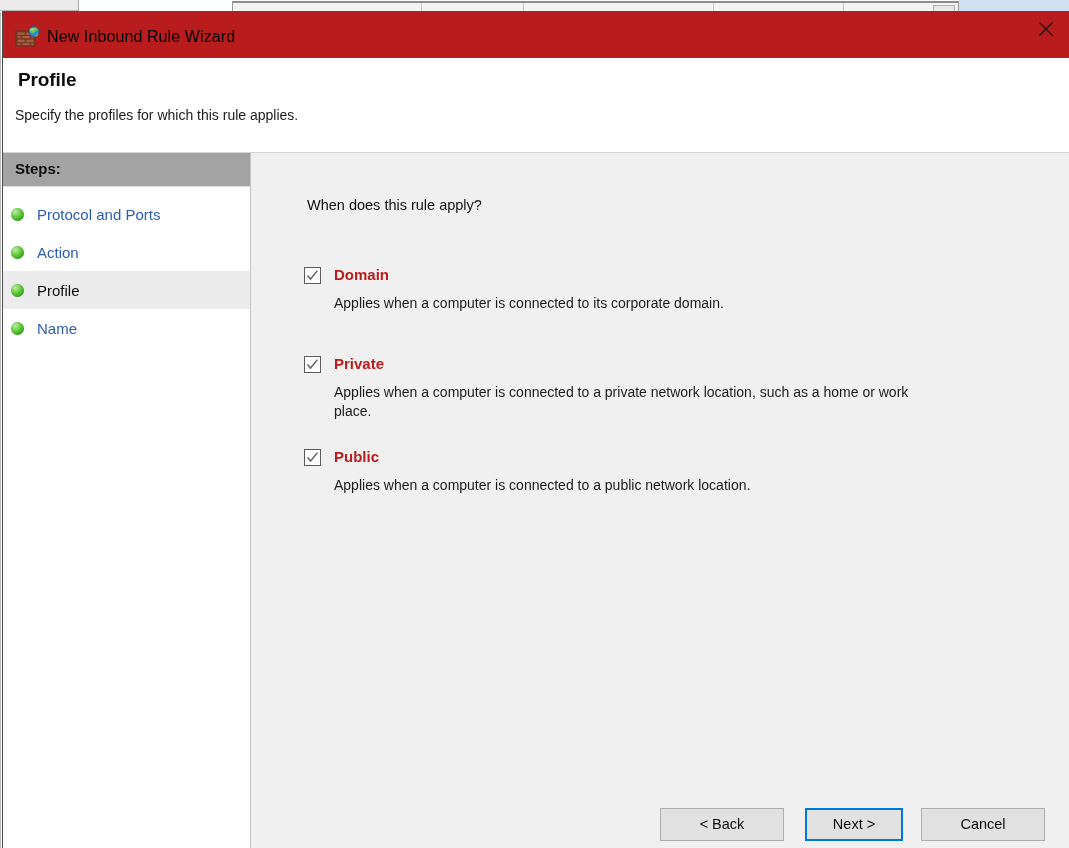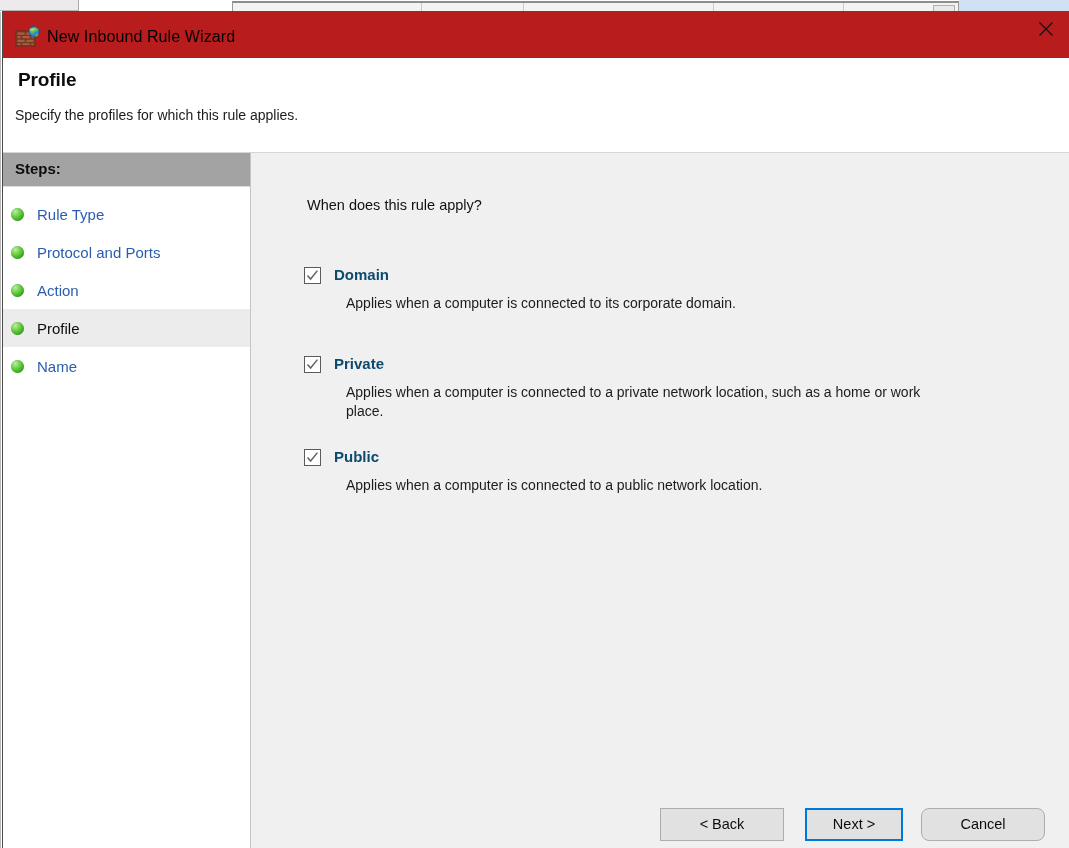--- a/index.html
+++ b/index.html
@@ -251,25 +251,25 @@
     cursor: default;
   }
   .checkbox svg {
     position: absolute;
     left: 1px;
     top: 1px;
   }
   .opt-label {
     font-size: 15px;
     font-weight: bold;
-    color: #0c4a6e;
+    color: #b91c1c;
     line-height: 18px;
   }
   .opt-desc {
-    margin-left: 42px;
+    margin-left: 30px;
     margin-top: 10px;
     font-size: 14px;
     color: #1b1b1b;
     line-height: 19px;
     max-width: 608px;
   }
   .gap-1 { height: 42px; }
   .gap-2 { height: 27px; }
 
   
@@ -289,21 +289,21 @@
     font-family: "Liberation Sans", sans-serif;
     font-size: 14.5px;
     color: #0d0d0d;
     text-align: center;
     line-height: 31px;
     cursor: default;
     white-space: nowrap;
   }
   .btn-back  { right: 285px; width: 124px; }
   .btn-next  { right: 166px; width: 98px; border: 2px solid #0078d7; line-height: 29px; }
-  .btn-cancel{ right: 24px;  width: 124px; border-radius: 8px; }
+  .btn-cancel{ right: 24px;  width: 124px; }
 </style>
 </head>
 <body>
 
 <div class="bg-layer">
   <div class="bg-strip-left">
     <span class="bg-strip-left-text"></span>
   </div>
   <div class="bg-pane">
     <div class="bg-pane-col" style="left:188px;"></div>
@@ -356,24 +356,20 @@
   </div>
 
   <div class="body-wrap">
 
     <div class="sidebar">
       <div class="steps-head">
         <span class="steps-head-label">Steps:</span>
       </div>
       <div class="steps-list">
 
-        <div class="step-row">
-          <span class="step-bullet"></span>
-          <span class="step-label">Rule Type</span>
-        </div>
 
         <div class="step-row">
           <span class="step-bullet"></span>
           <span class="step-label">Protocol and Ports</span>
         </div>
 
         <div class="step-row">
           <span class="step-bullet"></span>
           <span class="step-label">Action</span>
         </div>

